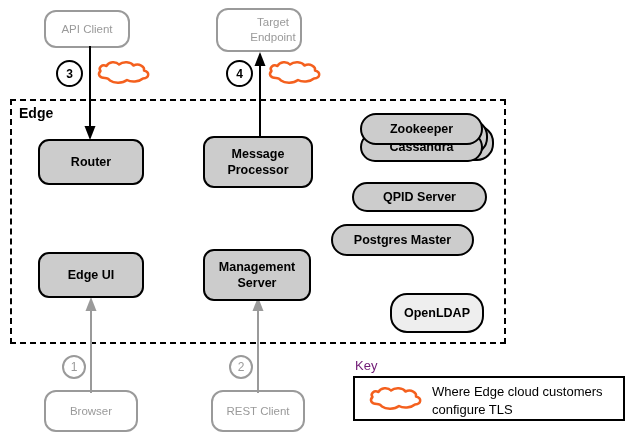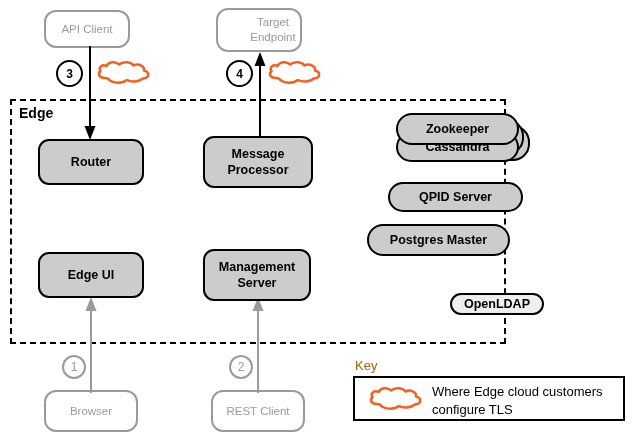--- a/index.html
+++ b/index.html
@@ -59,21 +59,20 @@
     border-radius: 17px;
     background: #cccccc;
     color: #000000;
     font-size: 12.5px;
     font-weight: bold;
     display: flex;
     align-items: center;
     justify-content: center;
     text-align: center;
     white-space: nowrap;
-    margin-left: 36px;
   }
   .pill-light { background: #eeeeee; }
 
   
   #edge-box {
     position: absolute;
     box-sizing: border-box;
     border: 2px dashed #000000;
     background: transparent;
   }
@@ -105,21 +104,21 @@
   .step-light { border: 2px solid #9a9a9a; color: #9a9a9a; font-weight: normal; }
 
   
   .cloud { position: absolute; }
   .cloud svg { display: block; }
 
   
   #key-label {
     position: absolute;
     font-size: 13px;
-    color: #a16207;
+    color: #701a75;
   }
   #key-box {
     position: absolute;
     box-sizing: border-box;
     border: 2px solid #000000;
     background: #ffffff;
   }
   #key-text {
     position: absolute;
     font-size: 13px;
@@ -242,21 +241,21 @@
 
   <div class="pill" style="left:352px; top:182px; width:135px; height:30px; z-index:3;">
     <span>QPID Server</span>
   </div>
 
 
   <div class="pill" style="left:331px; top:224px; width:143px; height:32px; z-index:3;">
     <span>Postgres Master</span>
   </div>
 
-  <div class="pill pill-light" style="left:414px; top:293px; width:94px; height:22px; z-index:3;">
+  <div class="pill pill-light" style="left:390px; top:293px; width:94px; height:40px; z-index:3;">
     <span>OpenLDAP</span>
   </div>
 
   <div id="key-label" style="left:355px; top:358px;">Key</div>
 
   <div id="key-box" style="left:353px; top:376px; width:272px; height:45px;"></div>
 
   <div class="cloud" style="left:368px; top:386px;">
     <svg width="56" height="26" viewBox="0 0 112 52">
       <path d="M18,36 C6,36 3,28 9,22 C4,15 12,8 21,12 C25,3 40,2 46,9

